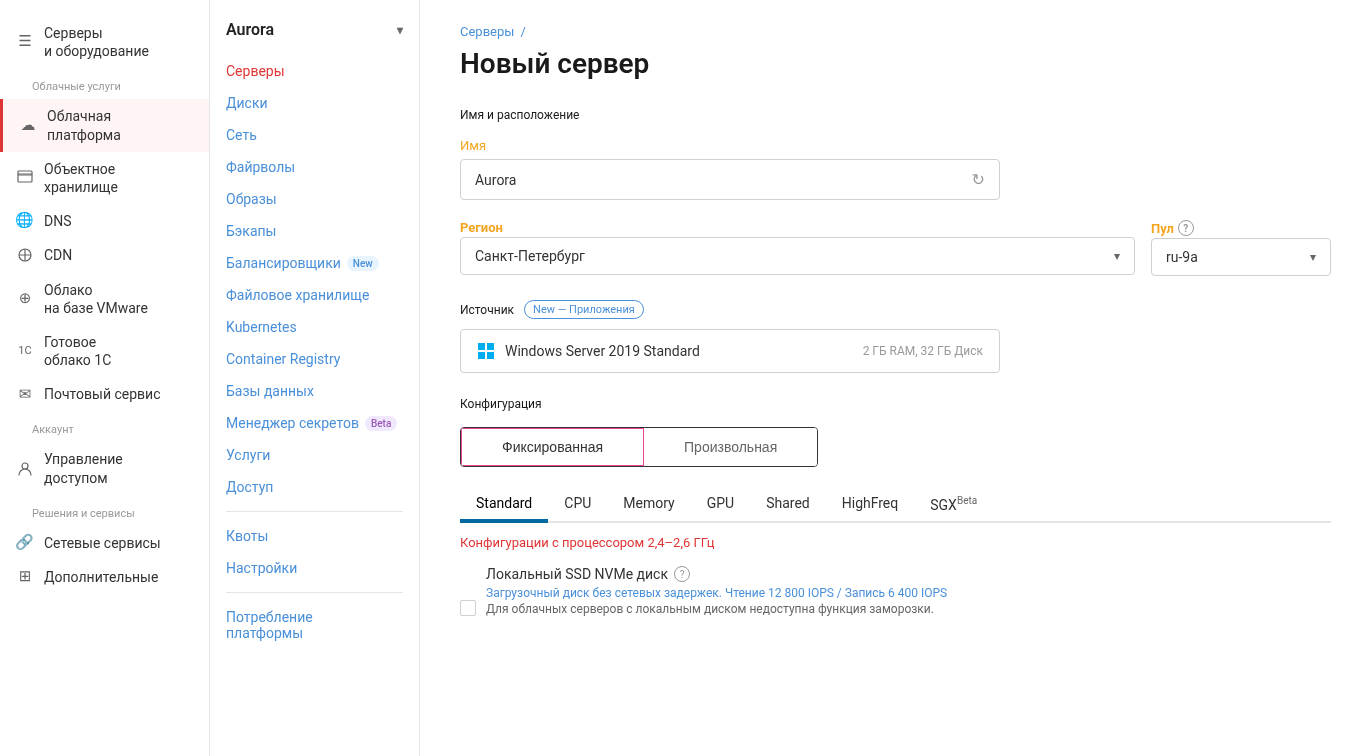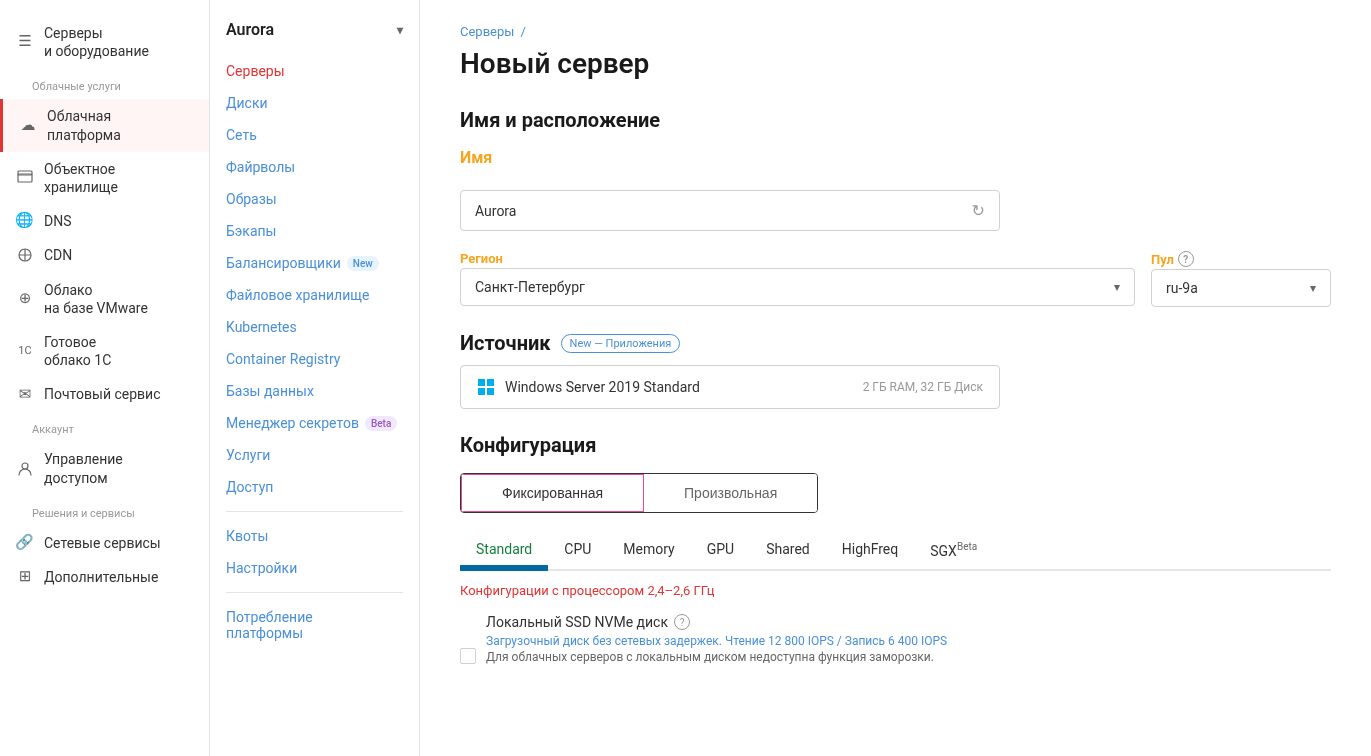--- a/index.html
+++ b/index.html
@@ -109,33 +109,33 @@
     }
 
     .page-title {
       font-size: 28px;
       font-weight: 600;
       color: #1a1a1a;
       margin-bottom: 28px;
     }
 
     .section-title {
-      font-size: 20px;
-      font-weight: 700;
+      font-size: 12px;
+      font-weight: 400;
       color: #1a1a1a;
       margin-bottom: 16px;
     }
 
     
     .form-group { margin-bottom: 20px; }
     .form-label {
-      font-size: 16px;
+      font-size: 13px;
       color: #f4a621;
-      margin-bottom: 23px;
-      font-weight: 700;
+      margin-bottom: 6px;
+      font-weight: 400;
     }
     .form-input-with-icon {
       display: flex;
       align-items: center;
       justify-content: space-between;
       padding: 10px 14px;
       border: 1px solid #d0d0d0;
       border-radius: 4px;
       font-size: 14px;
       color: #333;
@@ -258,22 +258,22 @@
     }
     .config-tab {
       padding: 8px 16px;
       font-size: 14px;
       cursor: pointer;
       color: #333;
       border-bottom: 2px solid transparent;
       margin-bottom: -2px;
     }
     .config-tab.active {
-      color: #15803d;
-      border-bottom: 6px solid #0369a1;
+      color: #000000;
+      border-bottom: 4px solid #0369a1;
     }
     .config-tab .tab-badge {
       font-size: 10px;
       color: #666;
       vertical-align: super;
     }
 
     .config-desc {
       font-size: 13px;
       color: #e03535;

